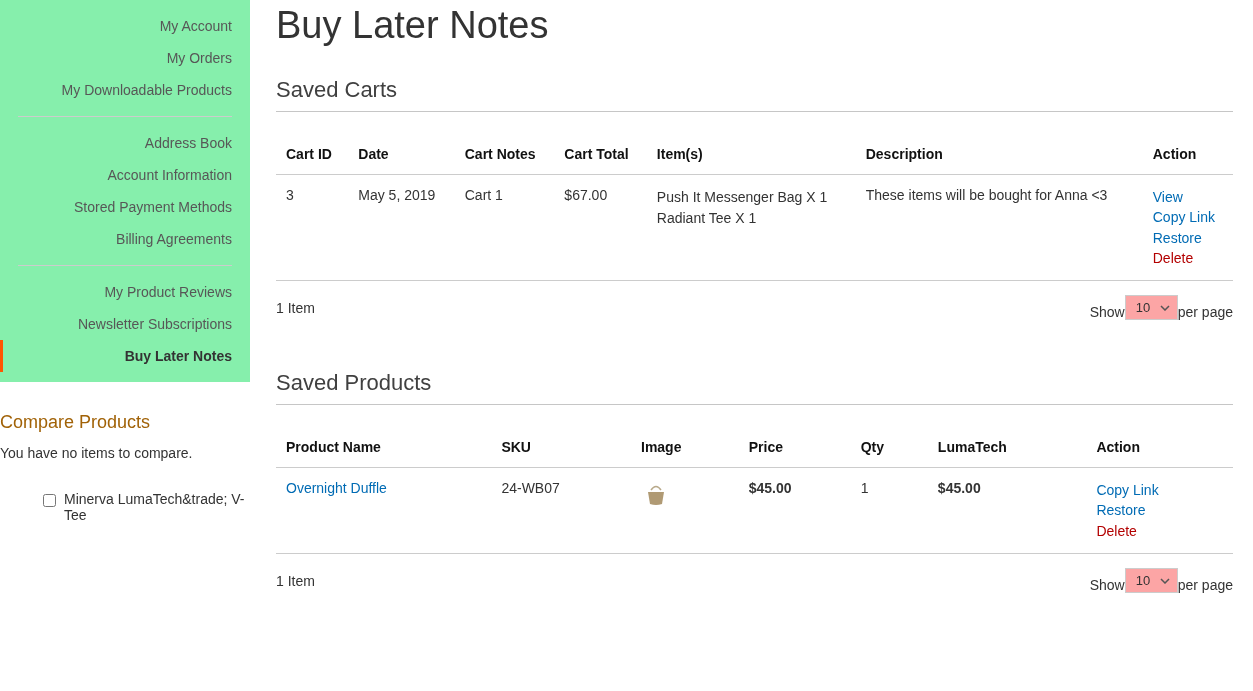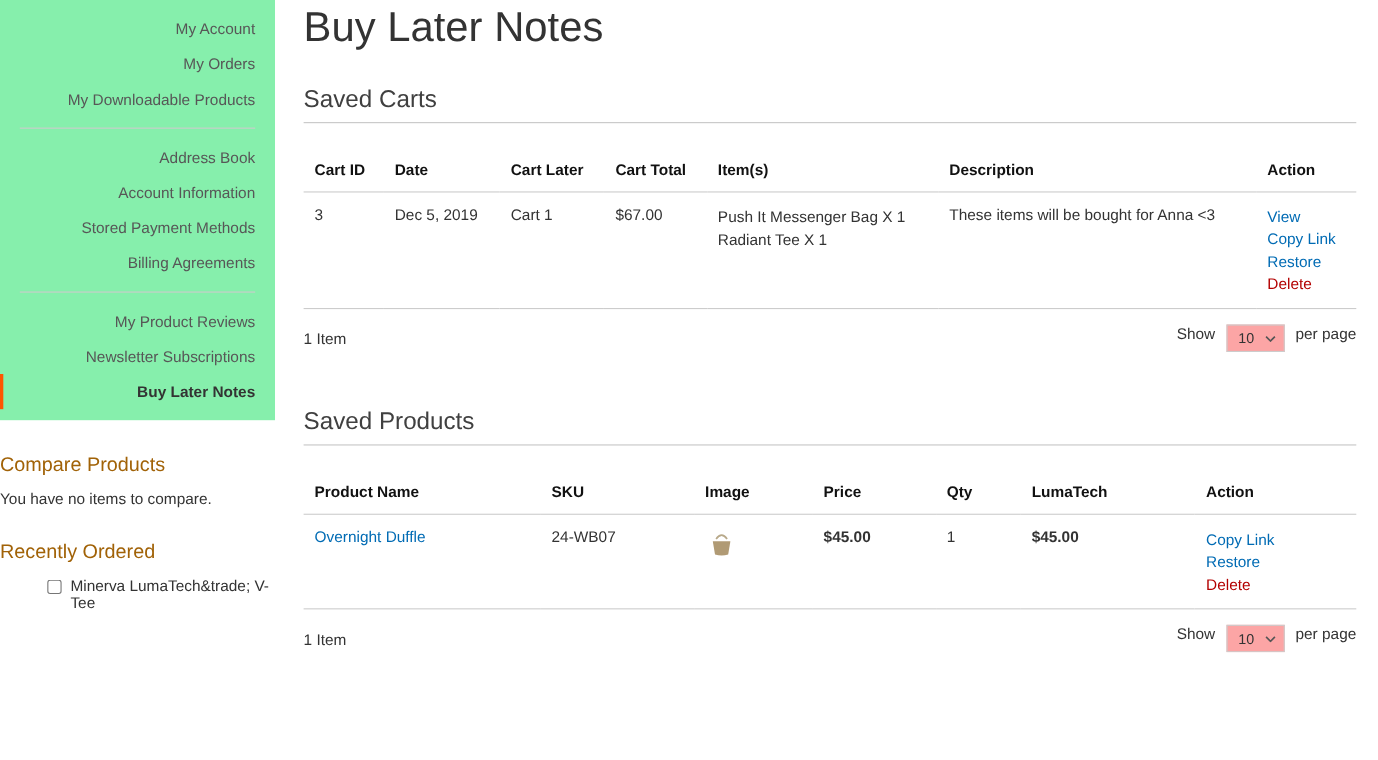--- a/index.html
+++ b/index.html
@@ -105,22 +105,22 @@
   .link-danger { color: #b30000; cursor: pointer; }
   .action-stack div { line-height: 1.45; }
   .pager-row {
     display: flex;
     justify-content: space-between;
     align-items: center;
     margin: 10px 0 50px 0;
   }
   .pager-right {
     display: flex;
-    align-items: flex-start;
-    gap: 10px;
+    align-items: flex-end;
+    gap: 0;
     color: #333;
   }
   .select-wrap {
     position: relative;
     display: inline-flex;
     align-items: center;
   }
   select.pager-select {
     appearance: none;
     -webkit-appearance: none;
@@ -160,48 +160,47 @@
     <div class="sidebar-item">Newsletter Subscriptions</div>
     <div class="sidebar-item active">Buy Later Notes</div>
   </div>
 
   <div class="side-block">
     <div class="side-heading">Compare Products</div>
     <div class="side-text">You have no items to compare.</div>
   </div>
 
   <div class="side-block">
-    <div class="side-heading">Recently Ordered</div>
     <label class="recent-item">
       <input type="checkbox" style="">
       <span>Minerva LumaTech&amp;trade; V-Tee</span>
     </label>
   </div>
 </div>
 
 <div class="main">
   <h1 class="page-title">Buy Later Notes</h1>
 
   <h2 class="section-title">Saved Carts</h2>
   <table class="data-table">
     <thead>
       <tr>
         <th>Cart ID</th>
         <th>Date</th>
-        <th>Cart Later</th>
+        <th>Cart Notes</th>
         <th>Cart Total</th>
         <th>Item(s)</th>
         <th>Description</th>
         <th>Action</th>
       </tr>
     </thead>
     <tbody>
       <tr>
         <td>3</td>
-        <td>Dec 5, 2019</td>
+        <td>May 5, 2019</td>
         <td>Cart 1</td>
         <td>$67.00</td>
         <td>
           <div class="item-line">Push It Messenger Bag X 1</div>
           <div class="item-line">Radiant Tee X 1</div>
         </td>
         <td>These items will be bought for Anna &lt;3</td>
         <td>
           <div class="action-stack">
             <div class="link">View</div>

